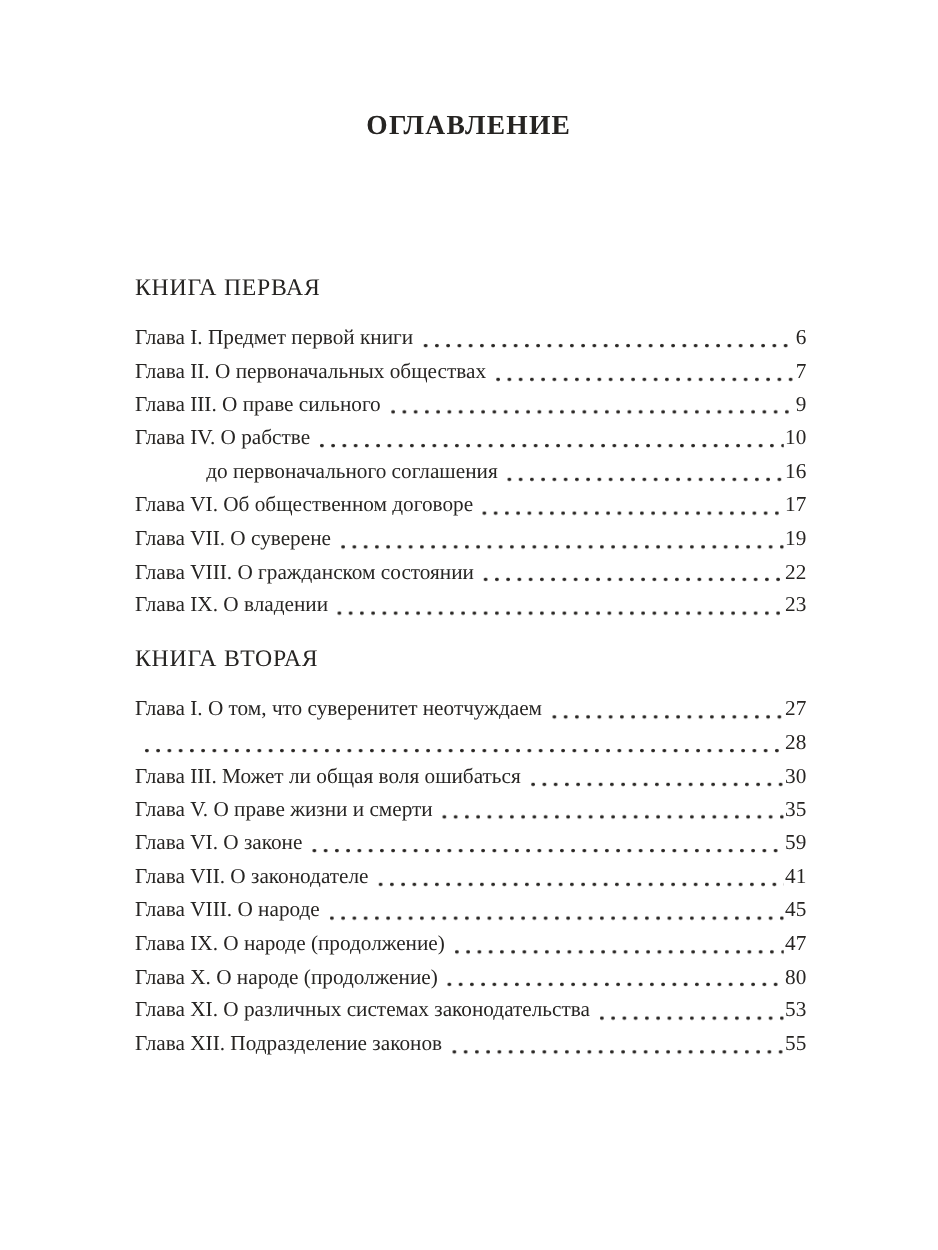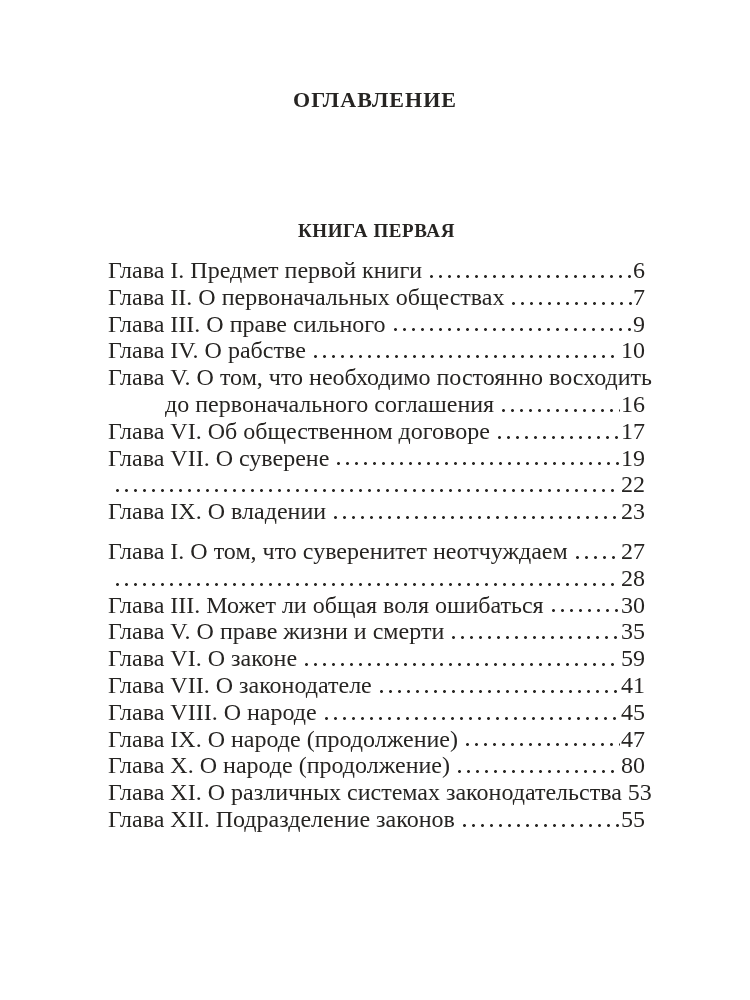--- a/index.html
+++ b/index.html
@@ -23,39 +23,38 @@
     font-size: 22px;
     font-weight: bold;
     letter-spacing: 1px;
     line-height: 28px;
   }
   .column {
     margin-left: 108px;
     margin-right: 105px; 
   }
   .book-heading {
-    text-align: center;
     font-size: 19px;
-    font-weight: bold;
+    font-weight: normal;
     letter-spacing: 0.6px;
     line-height: 27px;
   }
   .section:first-of-type .book-heading {
     margin-top: 103px;
   }
   .section + .section .book-heading {
     margin-top: 16px;
   }
   .entries {
     margin-top: 13px;
   }
   .row {
     display: flex;
     align-items: flex-start;
-    font-size: 24px;
+    font-size: 17px;
     line-height: 26.8px;
     white-space: nowrap;
   }
   .row .t {
     flex: 0 0 auto;
   }
   .row .leader {
     flex: 1 1 auto;
     align-self: stretch;
     margin-left: 5px;
@@ -97,50 +96,49 @@
           <div class="row">
             <span class="t">Глава III. О праве сильного</span>
             <span class="leader"></span>
             <span class="num">9</span>
           </div>
           <div class="row">
             <span class="t">Глава IV. О рабстве</span>
             <span class="leader"></span>
             <span class="num">10</span>
           </div>
-          <div class="row wrap-first">
-            <span class="t">Глава V. О том, что необходимо постоянно восходить</span>
-          </div>
           <div class="row continuation">
             <span class="t">до первоначального соглашения</span>
             <span class="leader"></span>
             <span class="num">16</span>
           </div>
           <div class="row">
             <span class="t">Глава VI. Об общественном договоре</span>
             <span class="leader"></span>
             <span class="num">17</span>
           </div>
           <div class="row">
             <span class="t">Глава VII. О суверене</span>
             <span class="leader"></span>
             <span class="num">19</span>
           </div>
           <div class="row">
+            <span class="t">Глава VIII. О гражданском состоянии</span>
             <span class="leader"></span>
             <span class="num">22</span>
           </div>
           <div class="row">
             <span class="t">Глава IX. О владении</span>
             <span class="leader"></span>
             <span class="num">23</span>
           </div>
         </div>
       </div>
       <div class="section">
+        <div class="book-heading">КНИГА ВТОРАЯ</div>
         <div class="entries">
           <div class="row">
             <span class="t">Глава I. О том, что суверенитет неотчуждаем</span>
             <span class="leader"></span>
             <span class="num">27</span>
           </div>
           <div class="row">
             <span class="leader"></span>
             <span class="num">28</span>
           </div>

